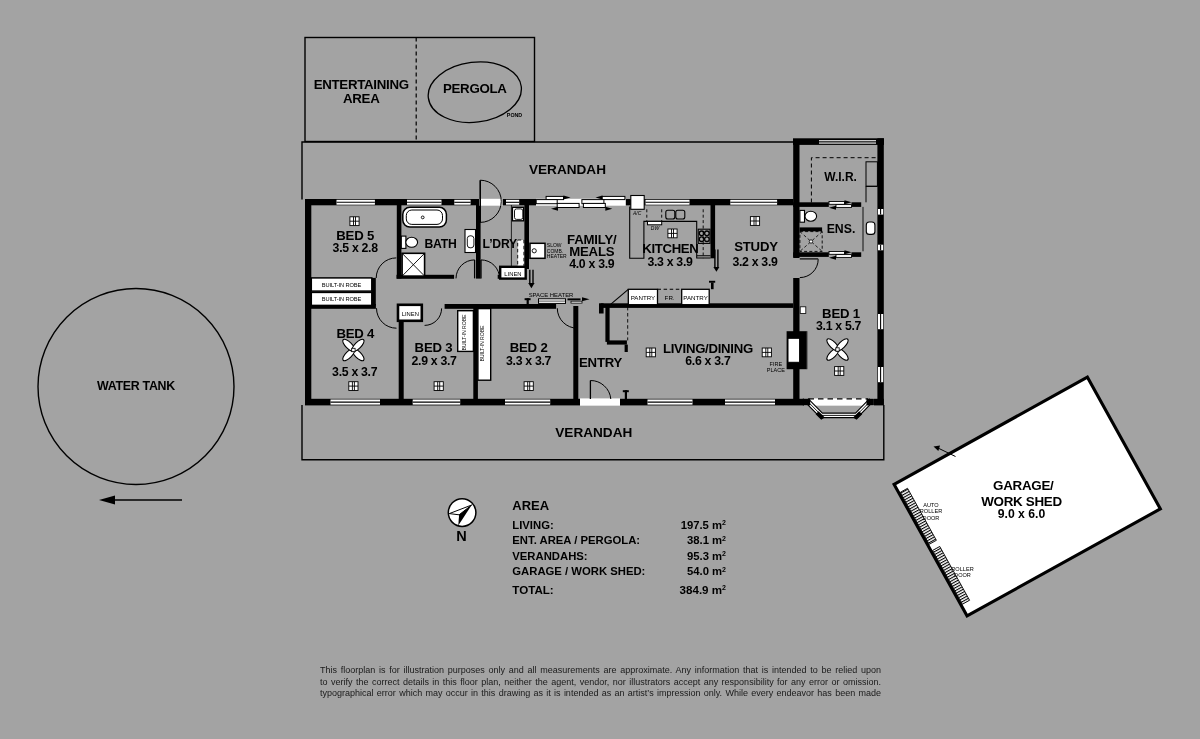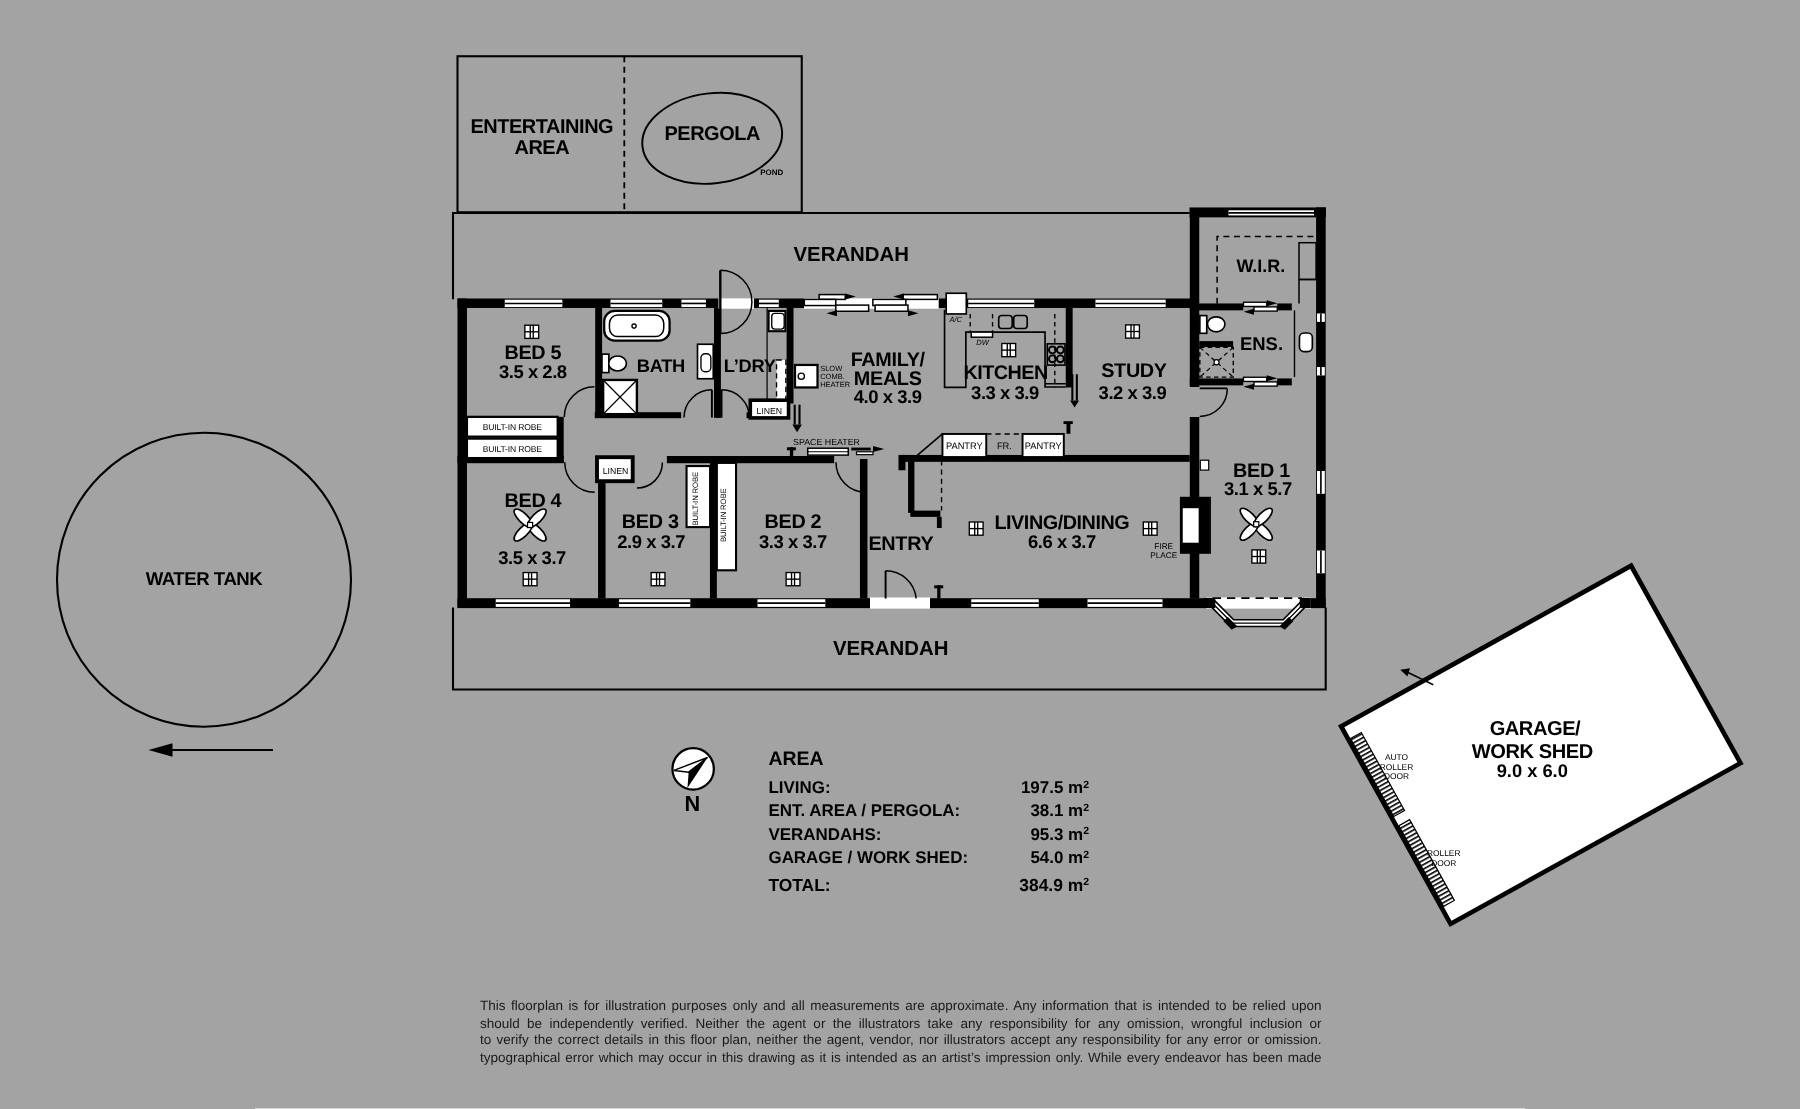--- a/index.html
+++ b/index.html
@@ -455,17 +455,16 @@
     <text x="931" y="506.5" font-size="5.6">AUTO</text>
     <text x="931" y="513" font-size="5.6">ROLLER</text>
     <text x="931" y="519.5" font-size="5.6">DOOR</text>
     <text x="962.5" y="570.5" font-size="5.6">ROLLER</text>
     <text x="962.5" y="577" font-size="5.6">DOOR</text>
   </g>
 </g>
 </svg>
 <div class="disc">
 <div>This floorplan is for illustration purposes only and all measurements are approximate. Any information that is intended to be relied upon</div>
-<div>should be independently verified. Neither the agent or the illustrators take any responsibility for any omission, wrongful inclusion or</div>
 <div>to verify the correct details in this floor plan, neither the agent, vendor, nor illustrators accept any responsibility for any error or omission.</div>
 <div>typographical error which may occur in this drawing as it is intended as an artist’s impression only. While every endeavor has been made</div>
 </div>
 </div>
 
 </body></html>

